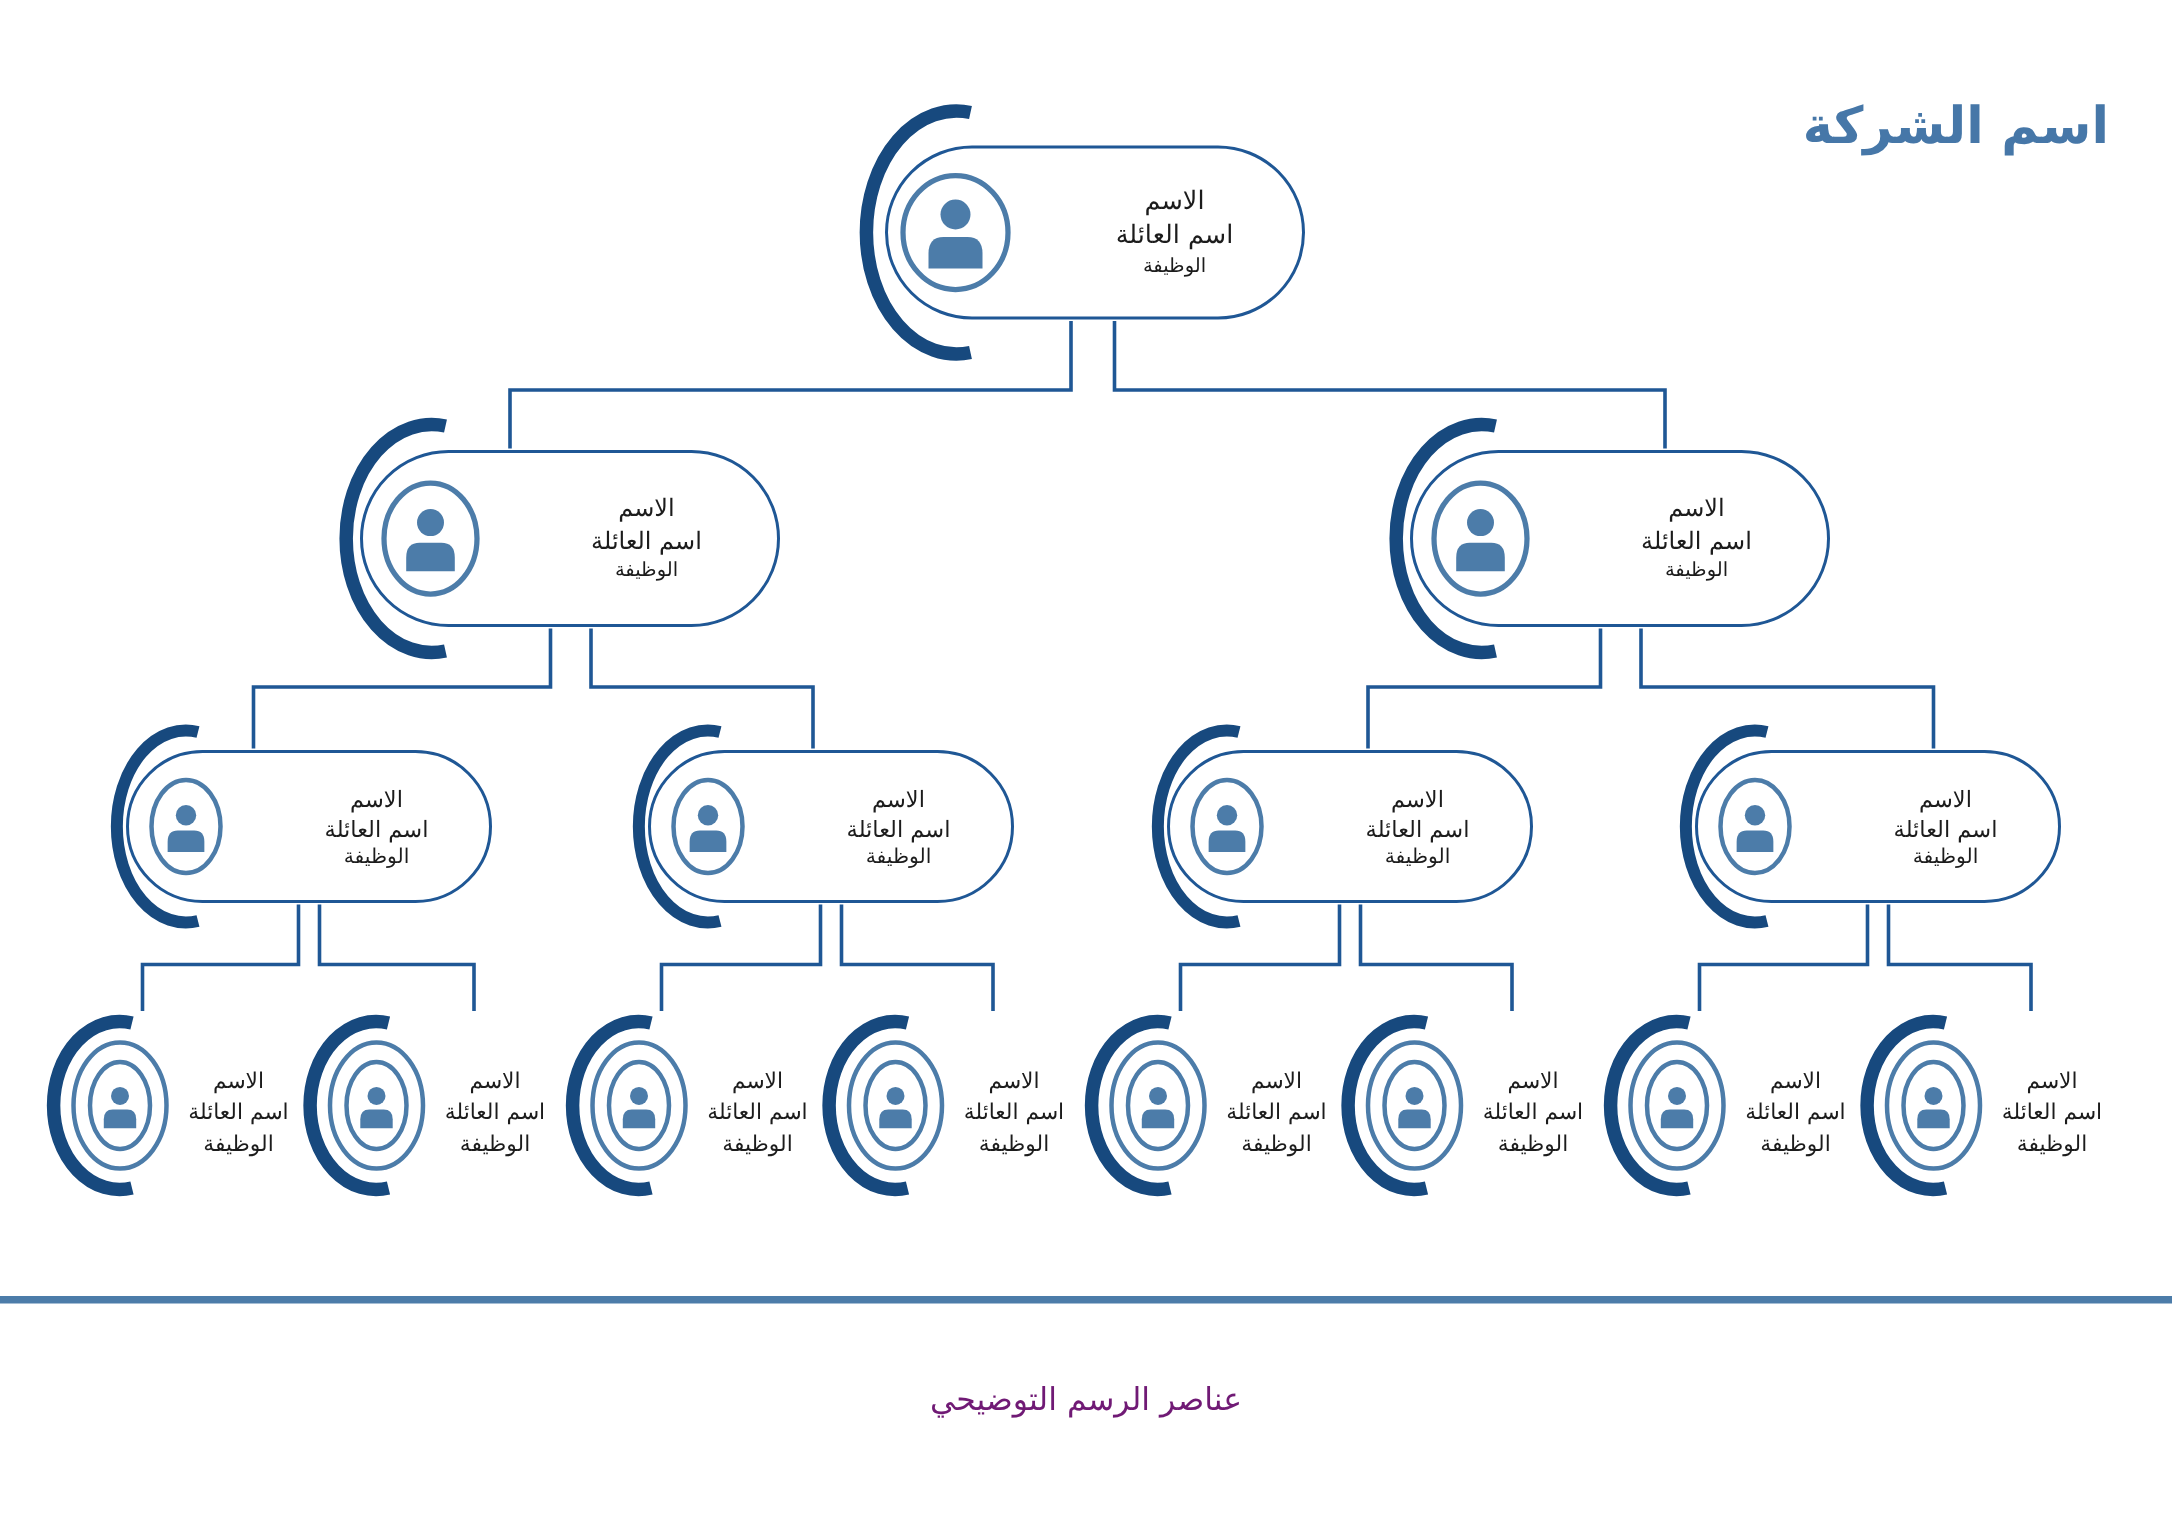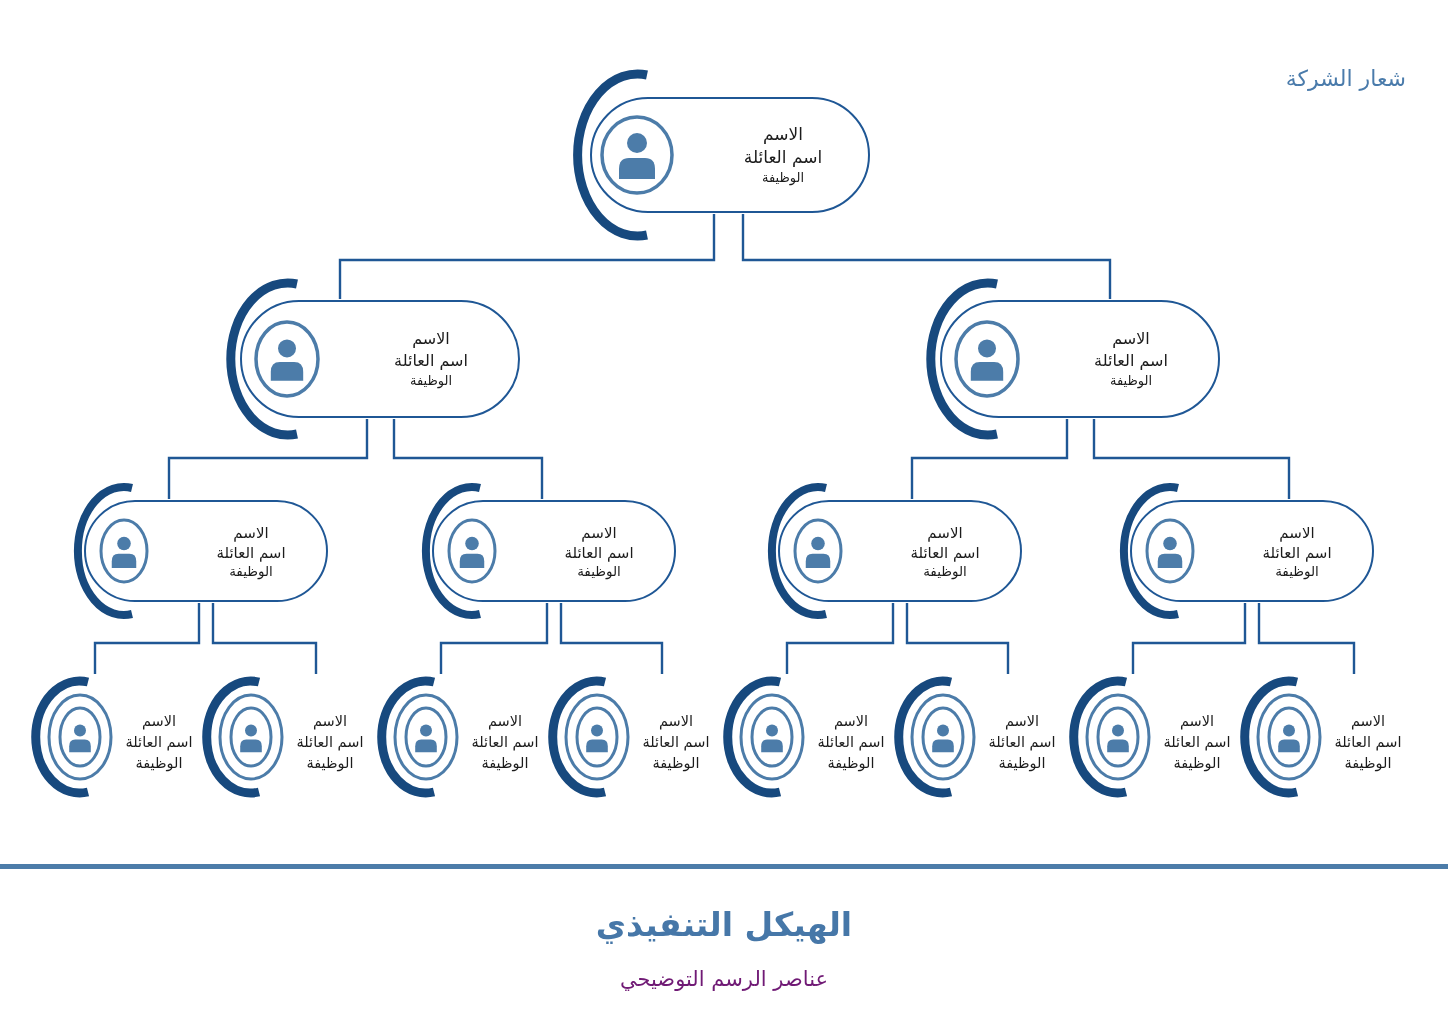--- a/index.html
+++ b/index.html
@@ -54,21 +54,21 @@
   .l4 .deco{left:-20px;top:-22px;}
   .l4 .labels{left:70px;top:16px;width:80px;}
   .l4 .labels span{font-size:14.5px;line-height:21px;}
 </style>
 </head>
 <body>
 
 <div class="canvas">
 
   <div class="company" dir="rtl">
-    <div class="company-logo">شعار الشركة</div>
+    <div class="company-name">اسم الشركة</div>
   </div>
 
   <svg class="connectors" width="1448" height="1024" viewBox="0 0 1448 1024">
 
     <path d="M714 214 V260 H340 V299"></path>
     <path d="M743 214 V260 H1110 V299"></path>
 
     <path d="M367 419 V458 H169 V499"></path>
     <path d="M394 419 V458 H542 V499"></path>
 
@@ -335,17 +335,16 @@
     </svg>
     <div class="labels" dir="rtl">
       <span>الاسم</span>
       <span>اسم العائلة</span>
       <span>الوظيفة</span>
     </div>
   </div>
 
   <div class="divider"></div>
   <div class="footer" dir="rtl">
-    <div class="footer-heading">الهيكل التنفيذي</div>
     <div class="footer-subheading">عناصر الرسم التوضيحي</div>
   </div>
 
 </div>
 
 </body></html>

